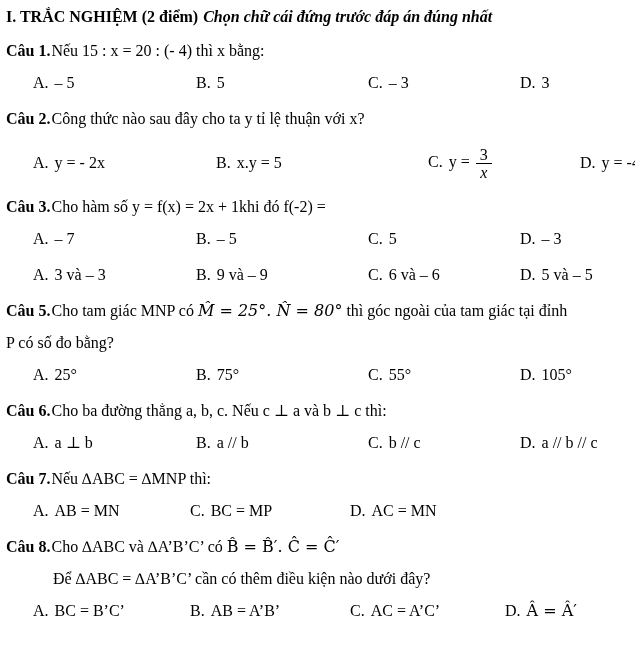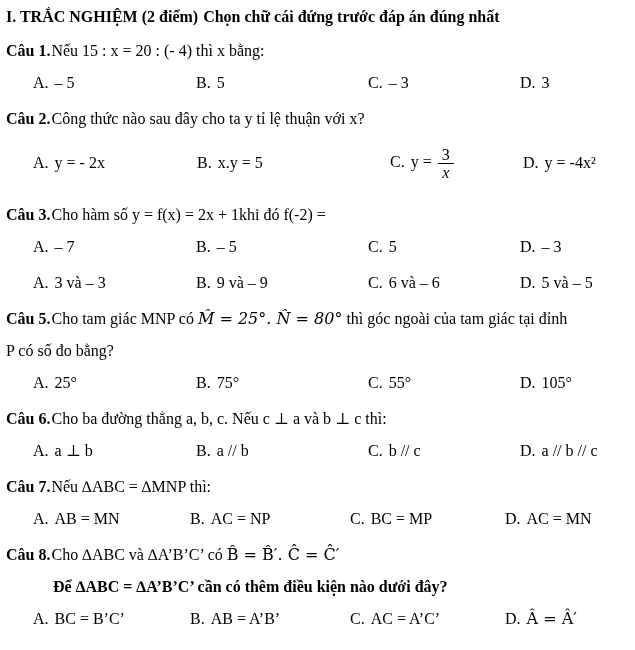--- a/index.html
+++ b/index.html
@@ -4,40 +4,41 @@
 <style>
   * { margin:0; padding:0; box-sizing:border-box; }
   html,body { width:635px; height:650px; background:#ffffff; overflow:hidden; }
   body {
     font-family:"Liberation Serif","DejaVu Serif",serif;
     font-size:16px; color:#000;
     padding:6px 6px 0 6px;
   }
   .hline { line-height:22px; margin-bottom:12px; white-space:nowrap; }
   .hbold { font-weight:bold; }
-  .hital { font-weight:bold; margin-left:5px; }
+  .hital { font-weight:bold; font-style:italic; margin-left:5px; }
 
   .qline { line-height:22px; white-space:nowrap; margin-bottom:10px; }            
-  .qline.indent { padding-left:47px;font-weight:bold; }
+  .qline.indent { padding-left:47px; }
   .qlabel { font-weight:bold; margin-right:1px; }
 
   .opts {
     display:grid;
     grid-template-columns:163px 172px 152px 1fr;
     padding-left:27px;
     line-height:22px;
     margin-bottom:14px;
     white-space:nowrap;
   }
   .opts.narrow { grid-template-columns:157px 160px 155px 1fr; }
   .opts.tall {
     grid-template-columns:164px 193px 133px 1fr;
     align-items:center;
     min-height:46px;
-    margin-bottom:18px;
+    margin-bottom:10px;
+    gap:19px;
   }
   .okey { margin-right:6px; }
 
   .wavy {
     text-decoration-style:wavy;
     text-decoration-color:#8f8f8f;
     text-decoration-thickness:1px;
     text-underline-offset:3px;
   }
 
@@ -126,21 +127,20 @@
       <div><span class="okey">D.</span><span>a // b // c</span></div>
     </div>
   </div>
 
   <div>
     <div class="qline">
       <span class="qlabel">Câu 7.</span><span>Nếu ∆ABC = ∆MNP thì:</span>
     </div>
     <div class="opts narrow">
       <div><span class="okey">A.</span><span>AB = MN</span></div>
-      <div><span class="okey">B.</span><span>AC = NP</span></div>
       <div><span class="okey">C.</span><span>BC = MP</span></div>
       <div><span class="okey">D.</span><span>AC = MN</span></div>
     </div>
   </div>
 
   <div>
     <div class="qline">
       <span class="qlabel">Câu 8.</span><span>Cho ∆ABC và ∆A’B’C’ có </span><span class="math">B̂ = B̂′. Ĉ = Ĉ′</span>
     </div>
     <div class="qline indent">Để ∆ABC = ∆A’B’C’ cần có thêm điều kiện nào dưới đây?</div>

